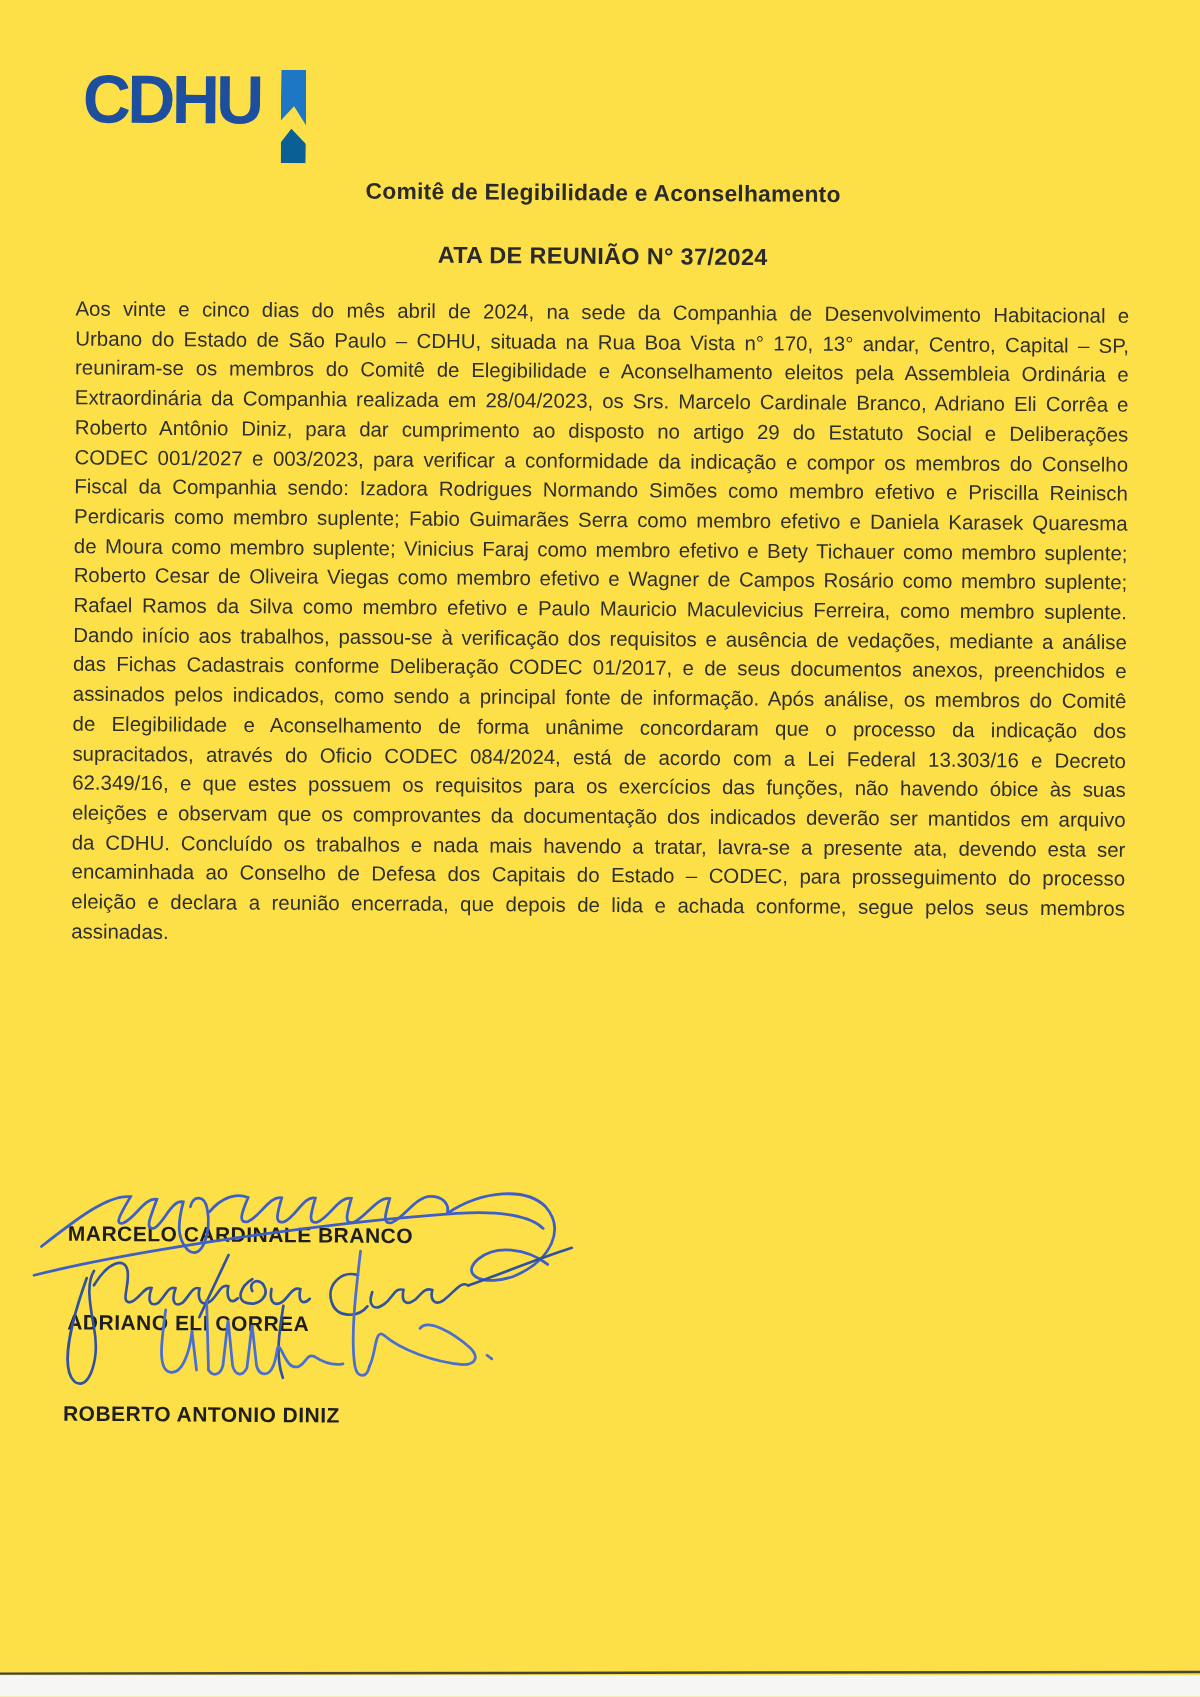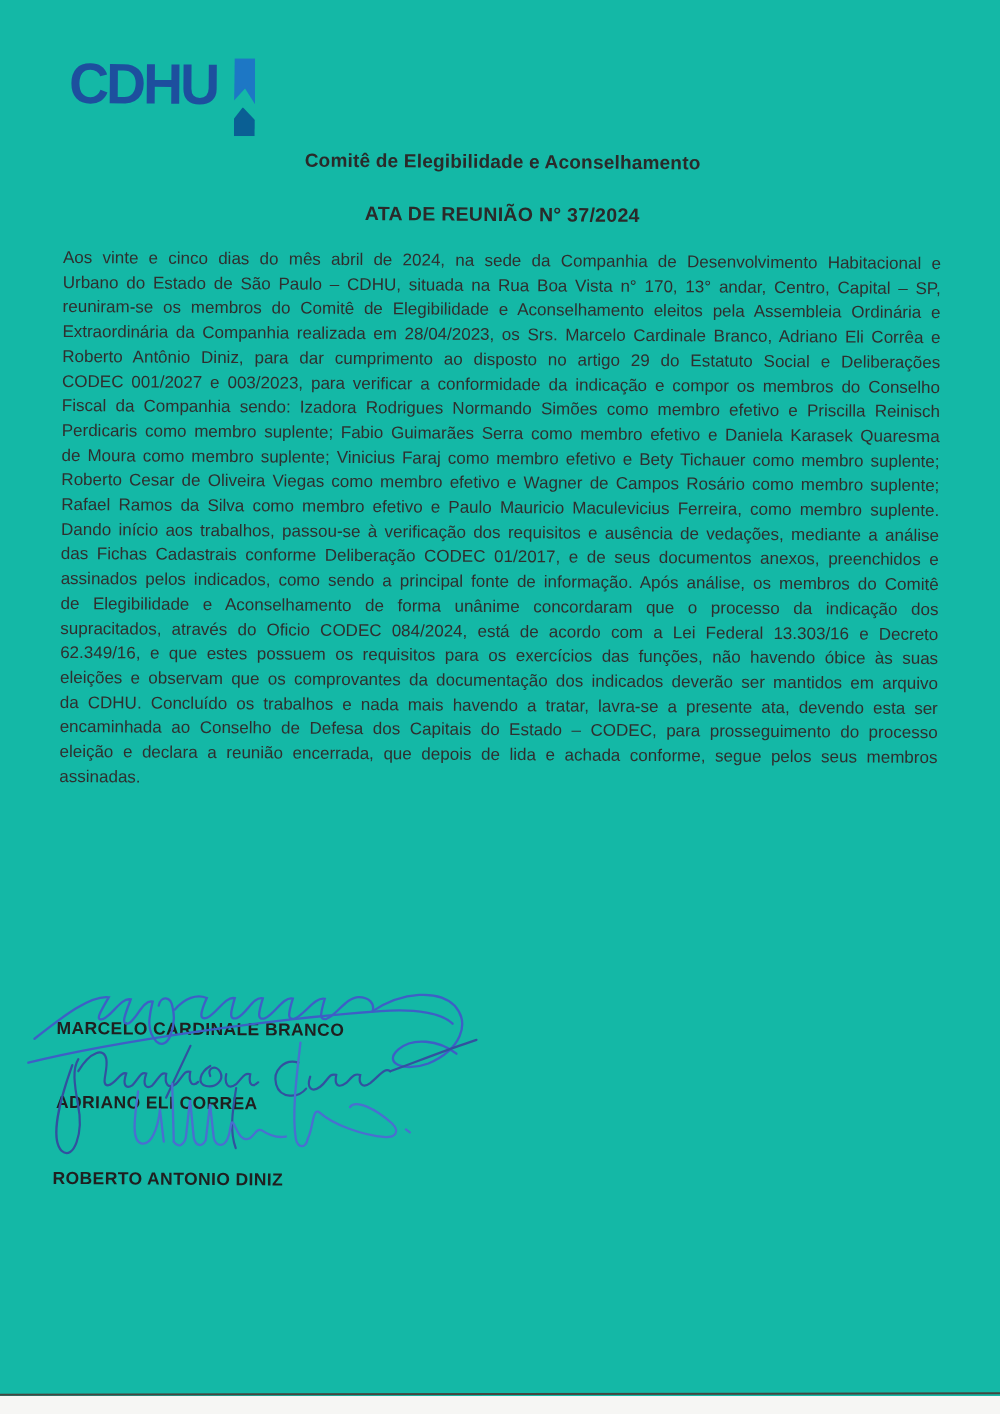--- a/index.html
+++ b/index.html
@@ -1,18 +1,18 @@
 <!DOCTYPE html>
 <html><head>
 <meta charset="utf-8">
 <style>
   html,body{margin:0;padding:0;background:#e9e9e7;}
   .page{
     position:relative;width:1000px;height:1414px;margin:0 auto;
-    background:#14b8a6;overflow:hidden;
+    background:#fde047;overflow:hidden;
     font-family:"Liberation Sans", sans-serif;color:#303030;
   }
   .scan-rotate{position:absolute;inset:0;transform:rotate(0.4deg);transform-origin:50% 38%;}
   
   .logo{position:absolute;left:66px;top:56px;width:200px;height:90px;}
   .logo-text{
     position:absolute;left:0;top:2px;font-size:57px;line-height:56px;font-weight:800;
     letter-spacing:-3px;color:#1d4f9e;transform:scaleX(.97);transform-origin:left;
   }
   .logo-bar{position:absolute;left:165px;top:4px;width:21px;height:78px;}

